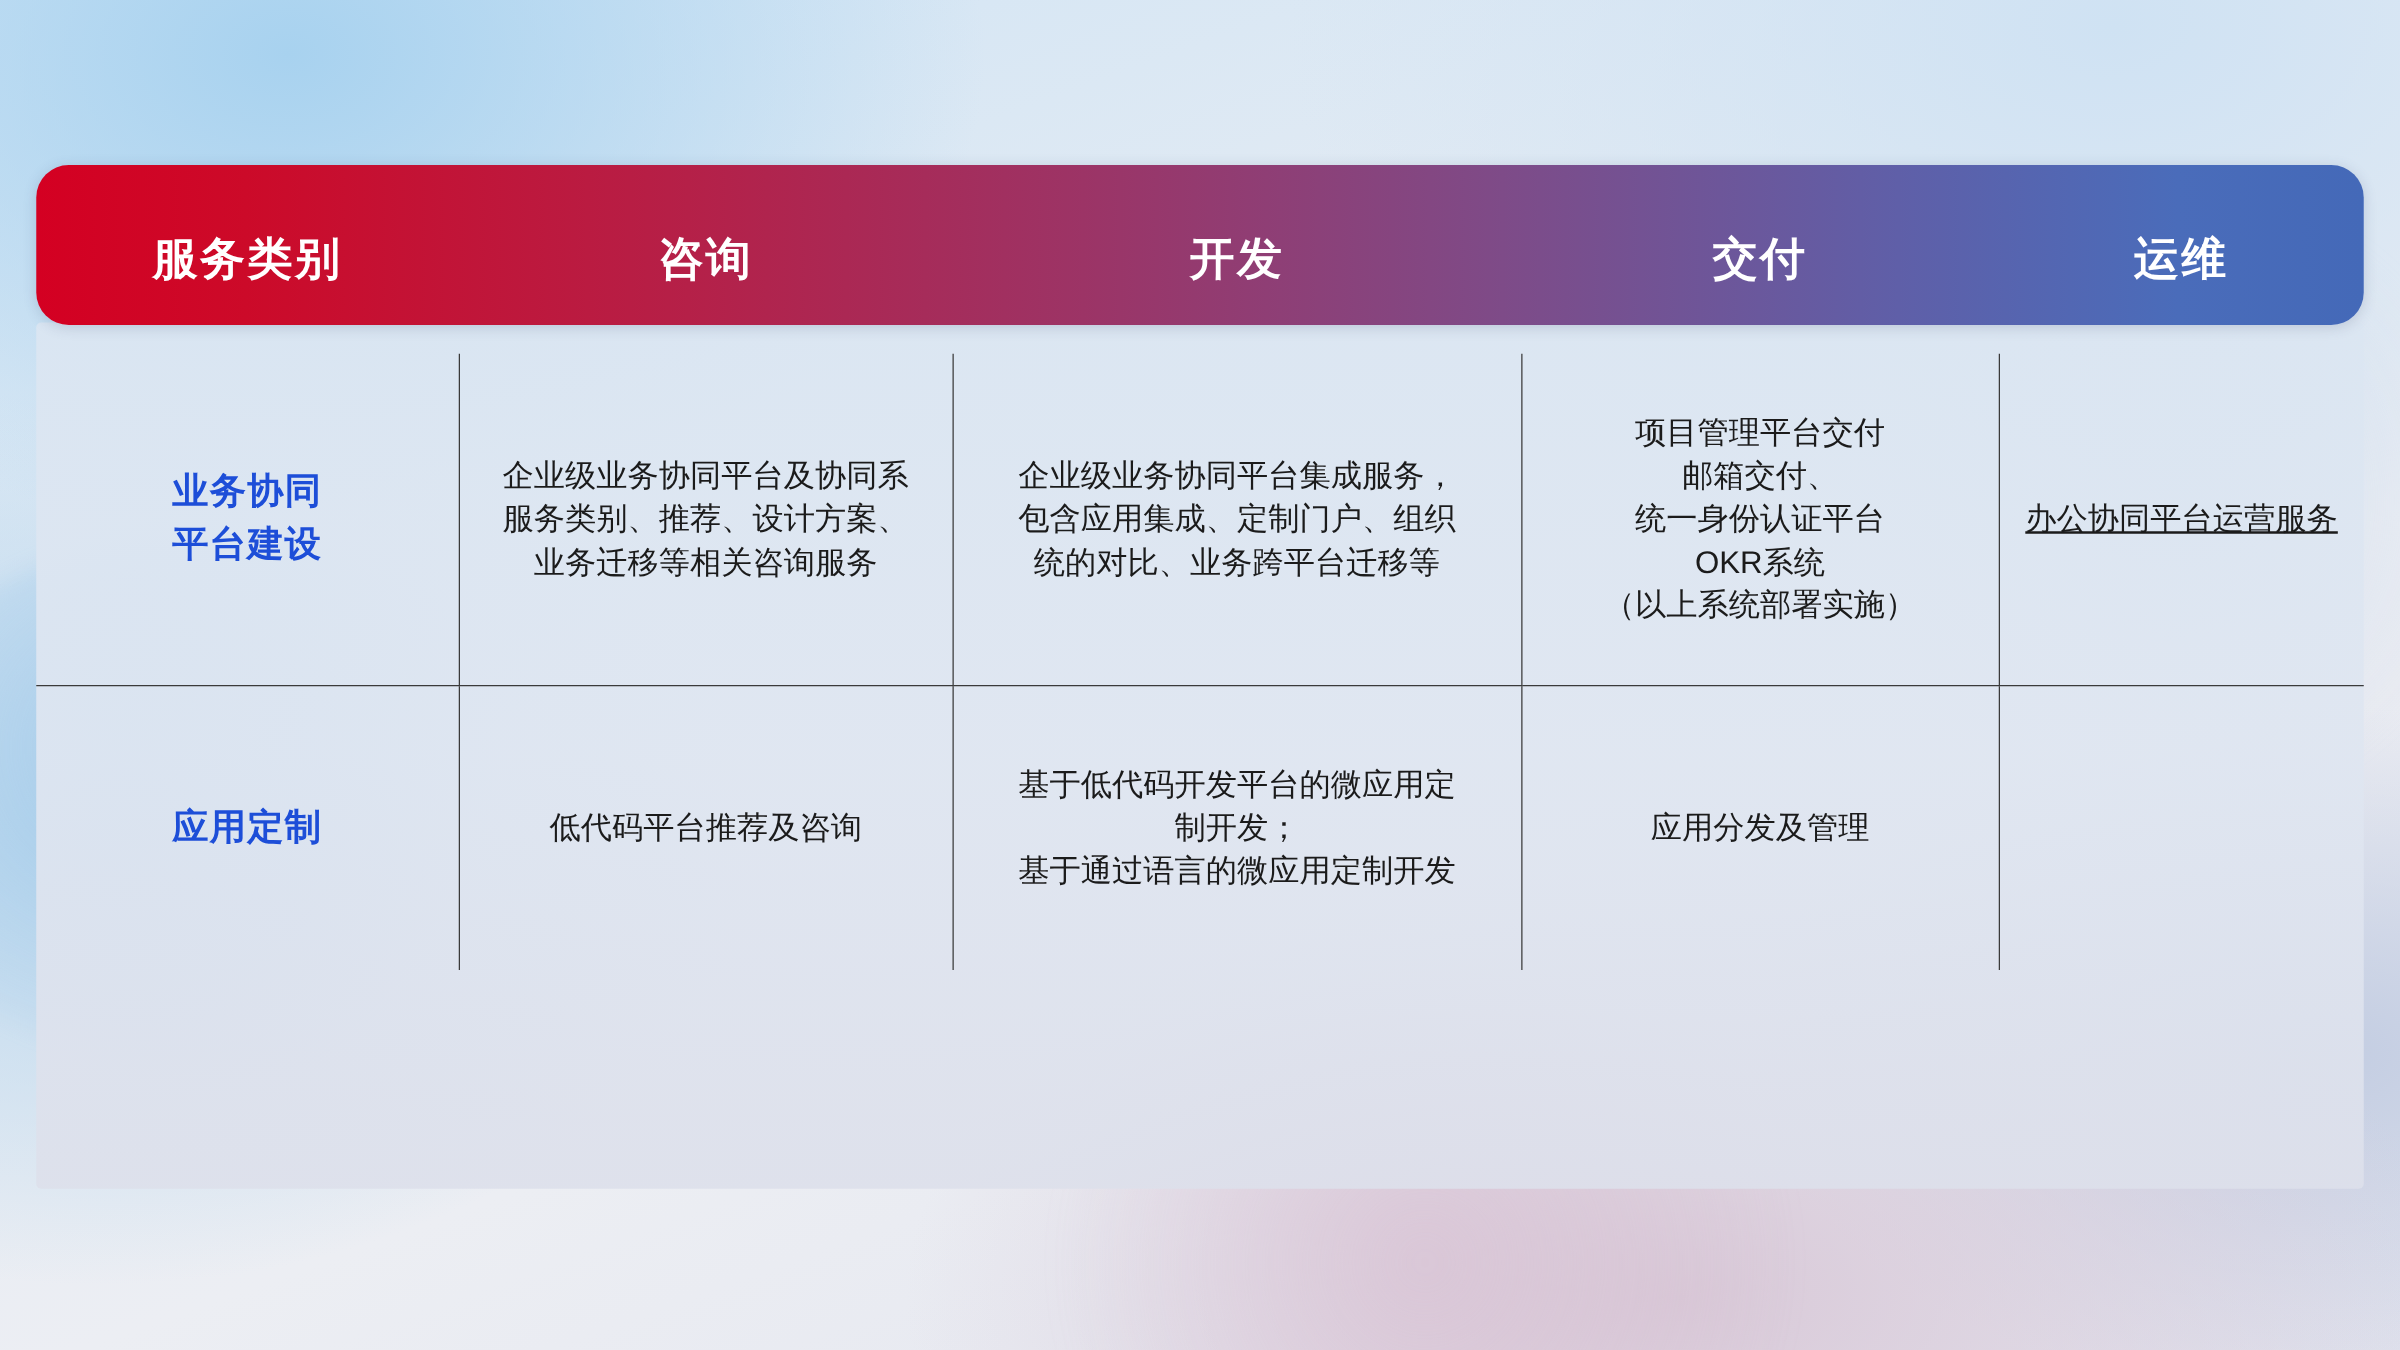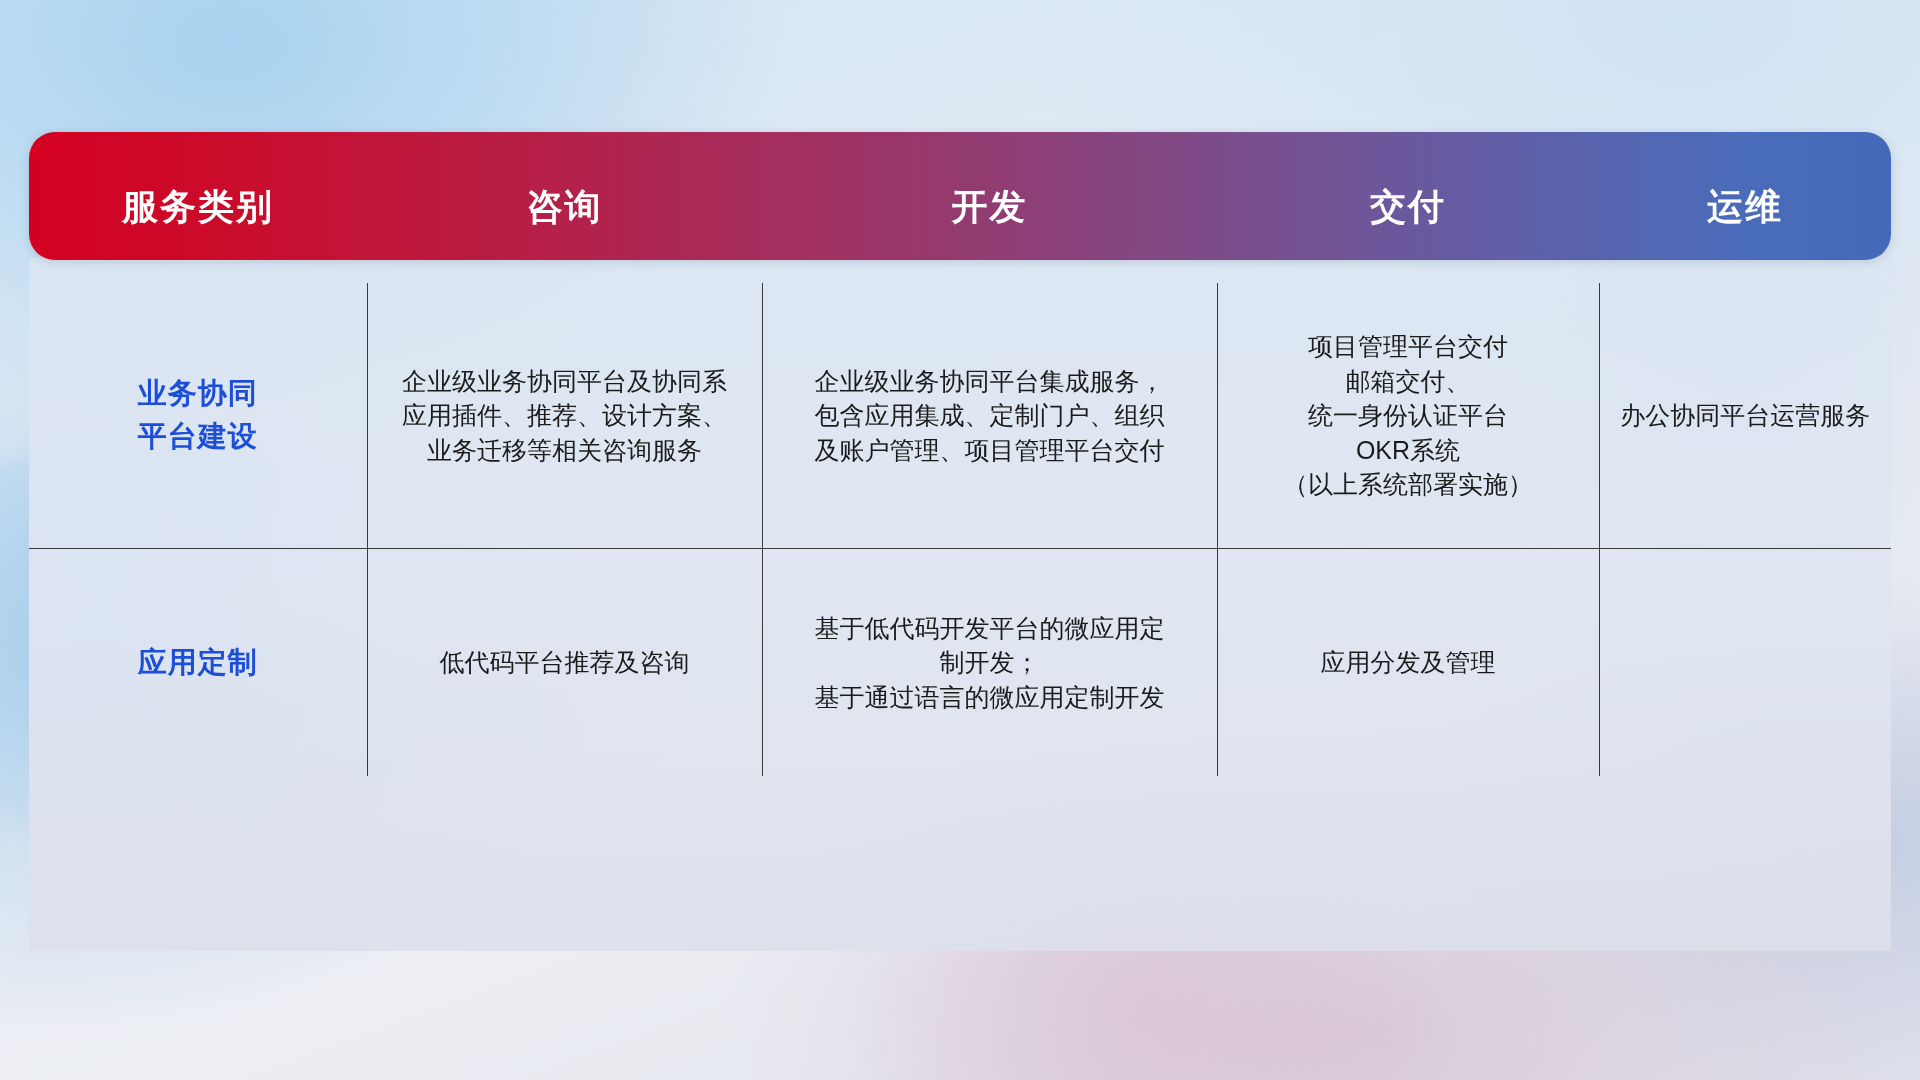--- a/index.html
+++ b/index.html
@@ -103,20 +103,21 @@
     text-align: center;
     vertical-align: middle;
     font-size: 25px;
     line-height: 1.38;
     color: #1b1b1b;
     padding: 14px 8px;
     white-space: pre-line;
   }
   tbody td:last-child {
     border-right: none;
+    text-decoration: underline;
   }
   tbody tr:last-child td {
     border-bottom: none;
   }
   tbody td.cat {
     color: #1d4ed8;
     font-weight: bold;
     font-size: 29px;
     letter-spacing: 1px;
     line-height: 1.5;
@@ -174,25 +175,25 @@
         <th>开发</th>
         <th>交付</th>
         <th>运维</th>
       </tr>
     </thead>
     <tbody>
       <tr class="body-row r1">
         <td class="cat">业务协同
 平台建设</td>
         <td>企业级业务协同平台及协同系
-应用插件、推荐、设计方案、
+服务类别、推荐、设计方案、
 业务迁移等相关咨询服务</td>
         <td>企业级业务协同平台集成服务，
 包含应用集成、定制门户、组织
-及账户管理、项目管理平台交付</td>
+统的对比、业务跨平台迁移等</td>
         <td>项目管理平台交付
 邮箱交付、
 统一身份认证平台
 OKR系统
 （以上系统部署实施）</td>
         <td>办公协同平台运营服务</td>
       </tr>
       <tr class="body-row r3">
         <td class="cat">应用定制</td>
         <td>低代码平台推荐及咨询</td>

